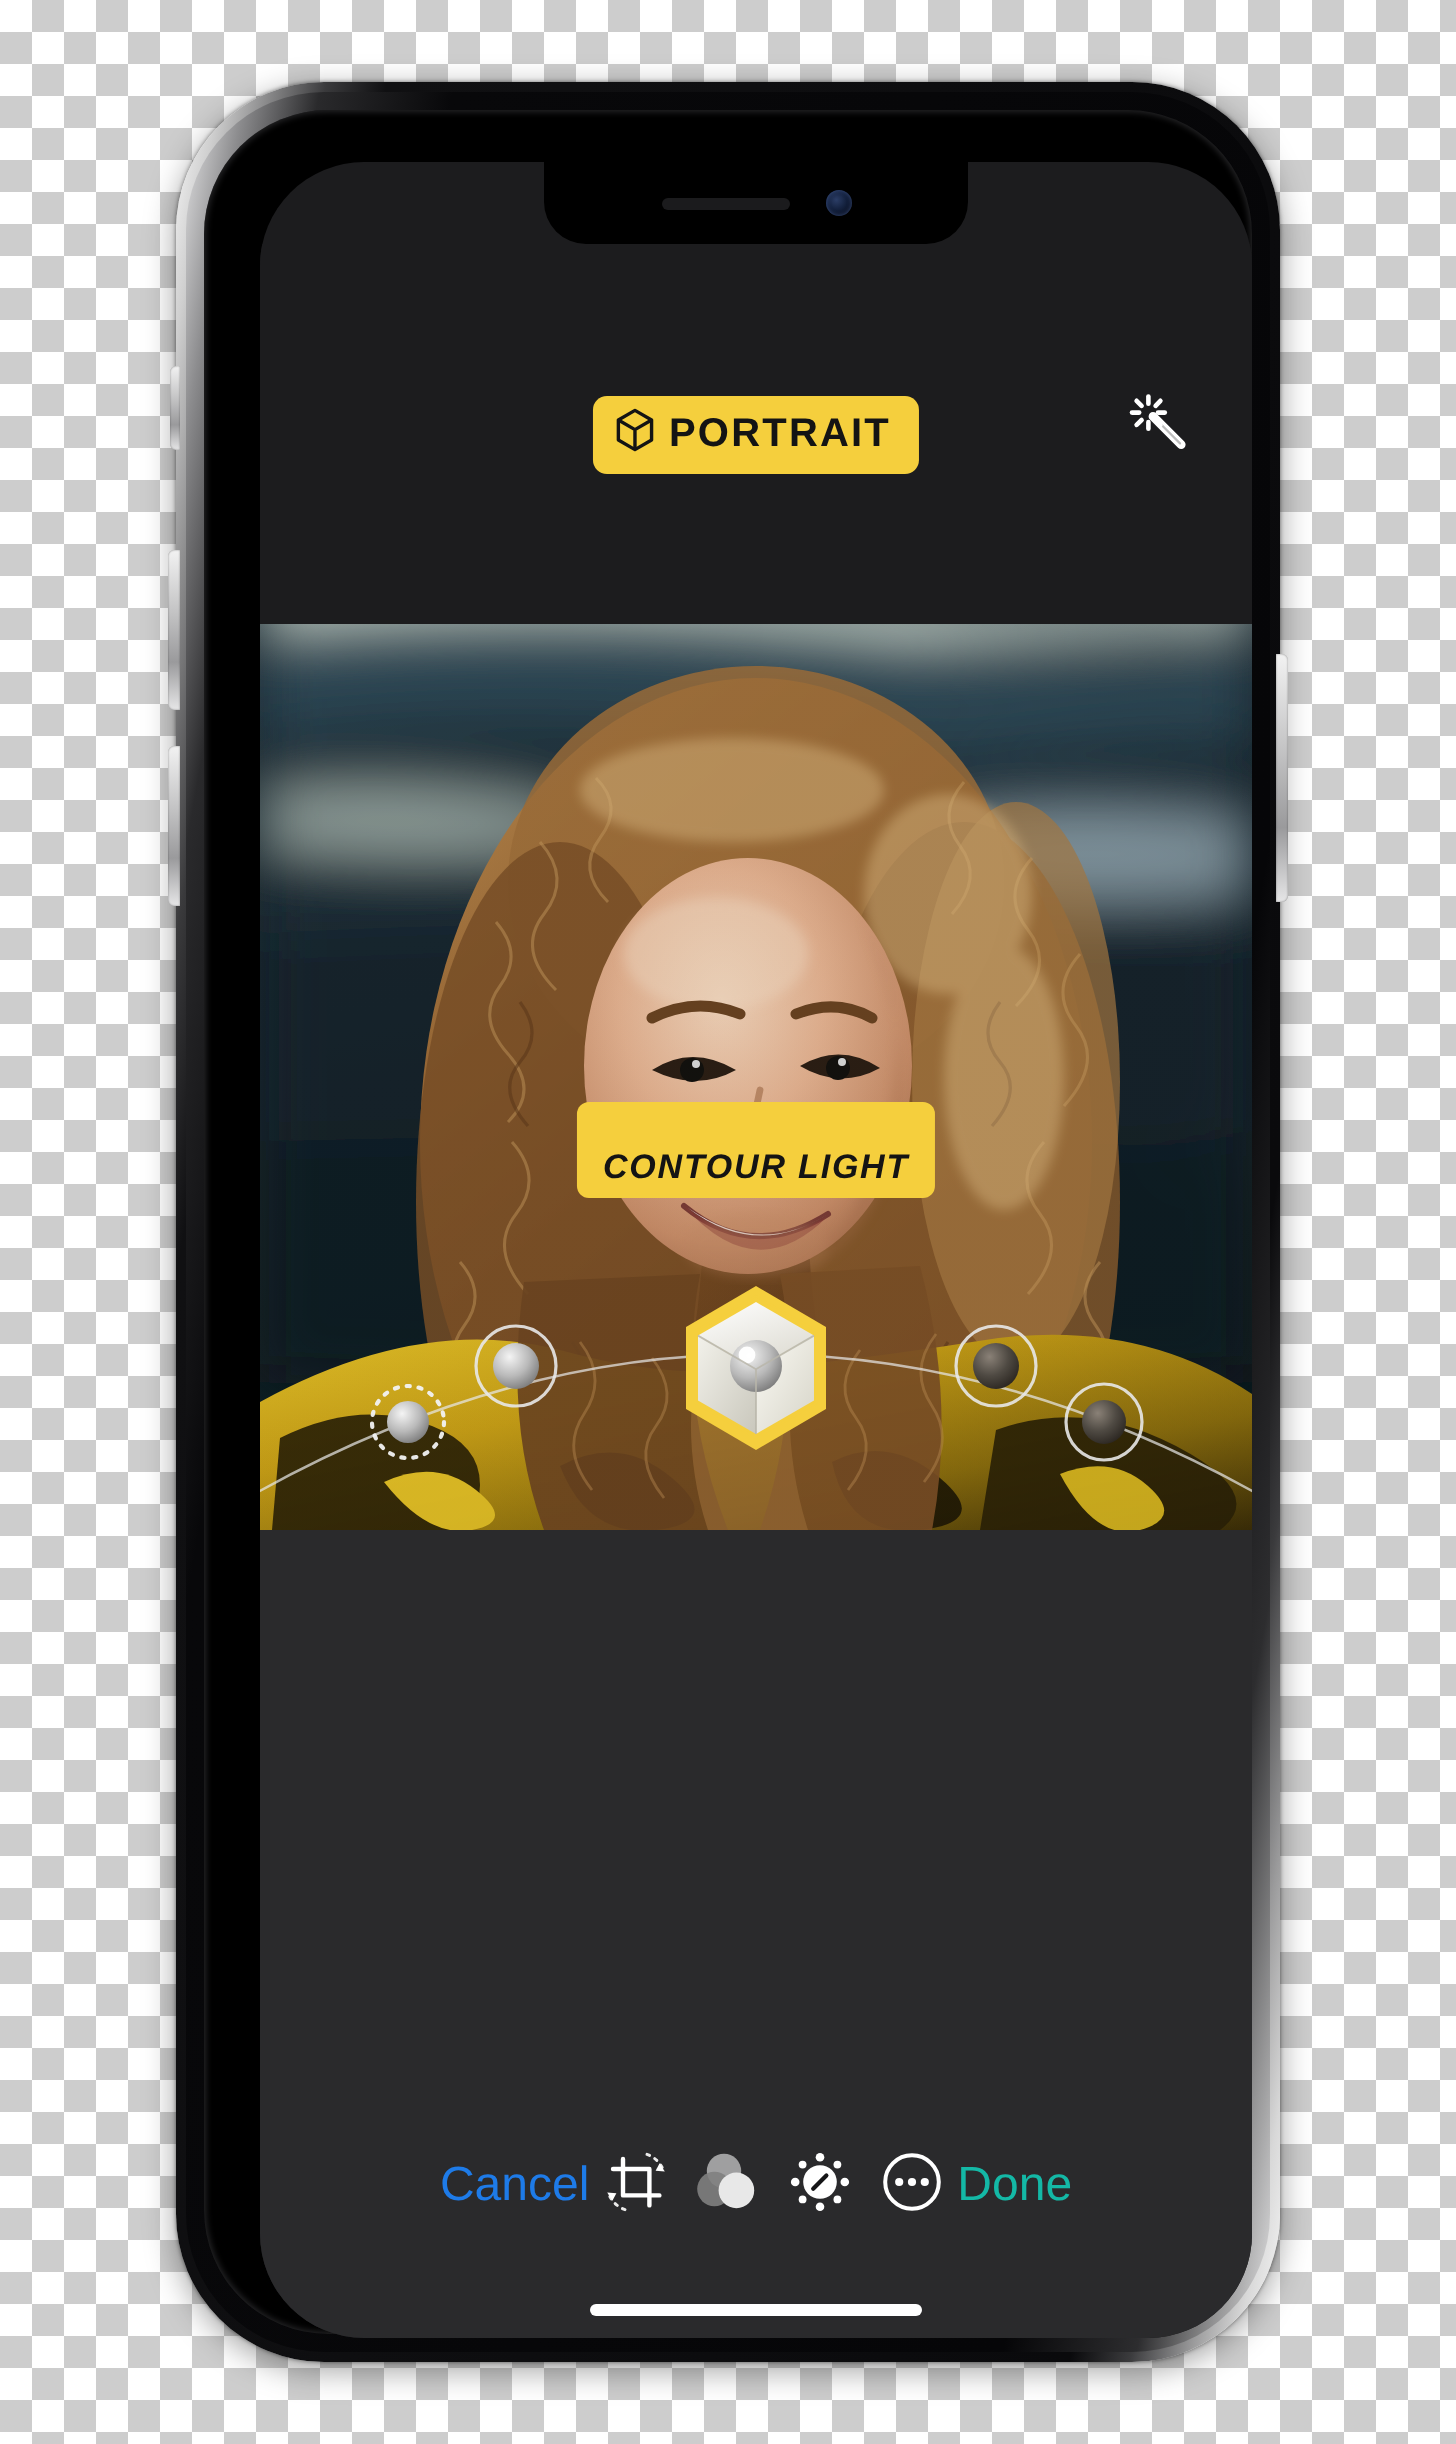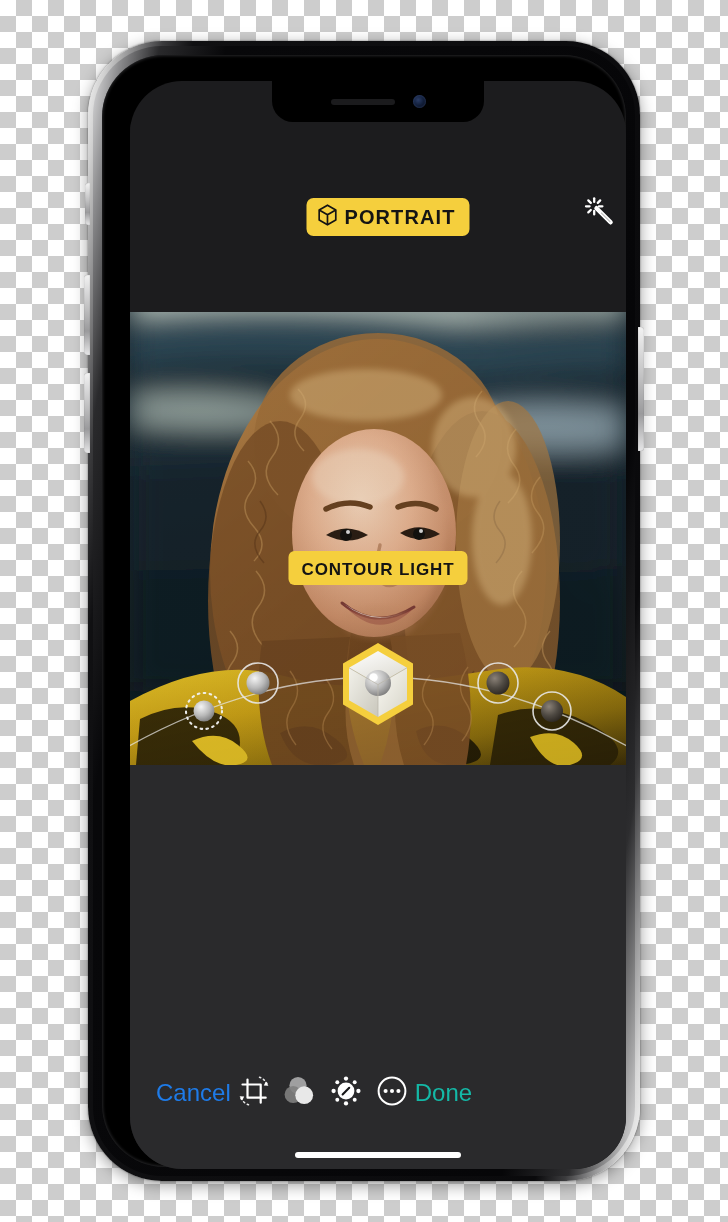--- a/index.html
+++ b/index.html
@@ -111,21 +111,20 @@
 
   
   #top-bar {
     position: absolute;
     left: 0;
     top: 41px;
     width: 100%;
     height: 190px;
     background: #1c1c1e;
     z-index: 10;
-    padding-left: 20px;
   }
 
   #portrait-badge {
     position: absolute;
     left: 50%;
     top: 76px;
     transform: translateX(-50%);
     display: flex;
     align-items: center;
     gap: 7px;
@@ -178,27 +177,28 @@
   #lighting-overlay svg { position: absolute; inset: 0; width: 100%; height: 100%; }
 
   #lighting-label {
     position: absolute;
     left: 50%;
     top: 26px;
     transform: translateX(-50%);
     background: #f5cf3d;
     color: #141414;
     border-radius: 6px;
-    padding: 10px 13px 7px;
+    padding: 24px 13px 7px;
     font-size: 17px;
     font-weight: bold;
     letter-spacing: 0.9px;
     line-height: 1;
     white-space: nowrap;
     z-index: 25;
+    font-style: italic;
   }
 
   
   #lower-area {
     position: absolute;
     left: 0;
     top: 684px;
     width: 100%;
     bottom: 0;
     background: #2a2a2c;
@@ -207,21 +207,21 @@
 
   
   #toolbar {
     position: absolute;
     left: 0;
     bottom: 46px;
     width: 100%;
     height: 60px;
     display: flex;
     align-items: center;
-    justify-content: flex-start;
+    justify-content: center;
     padding: 0 26px;
     box-sizing: border-box;
     z-index: 30;
   }
   .tb-text {
     font-size: 24px;
     line-height: 1;
     white-space: nowrap;
   }
   #cancel-button { color: #1e7be8; }

